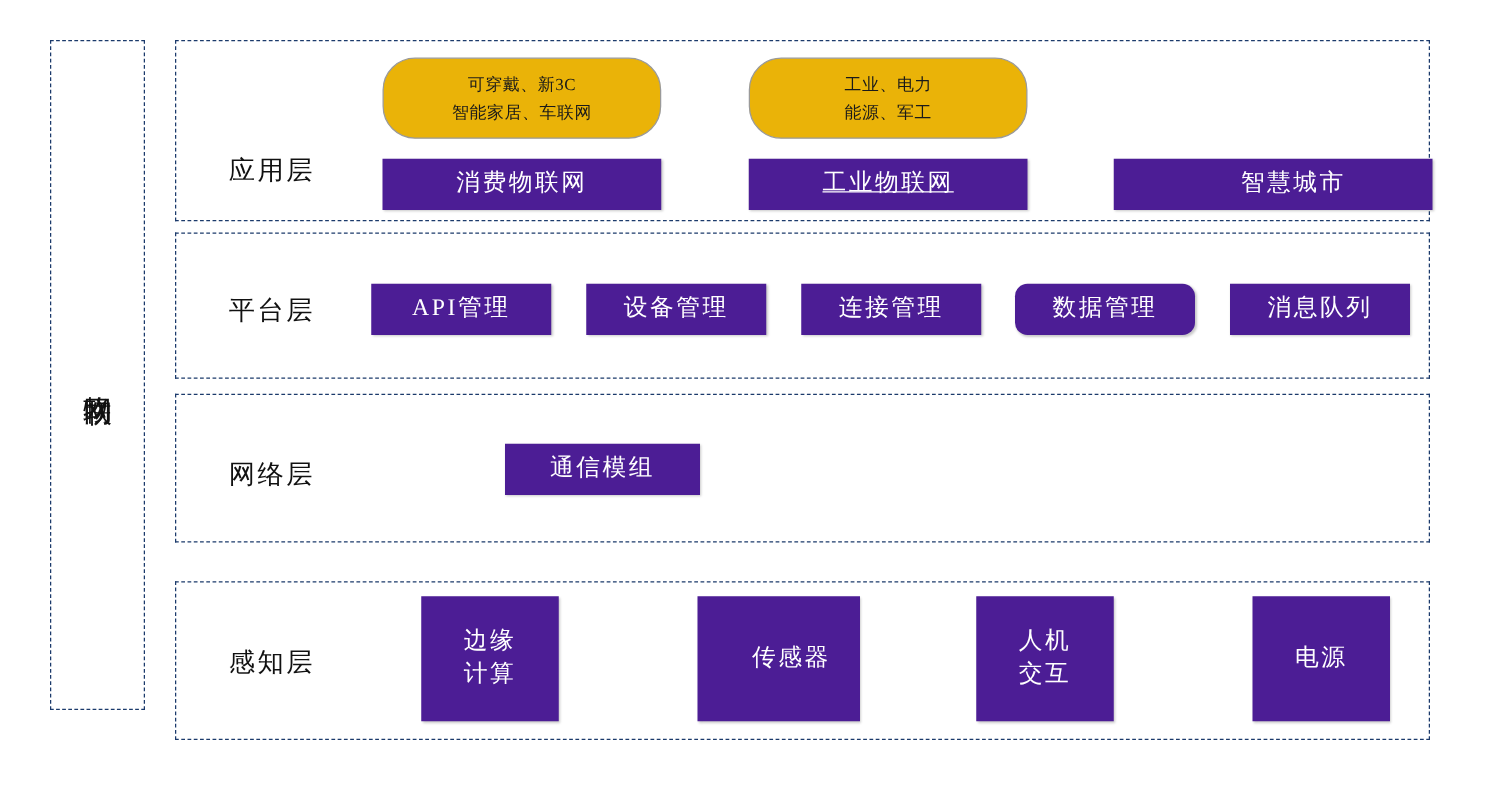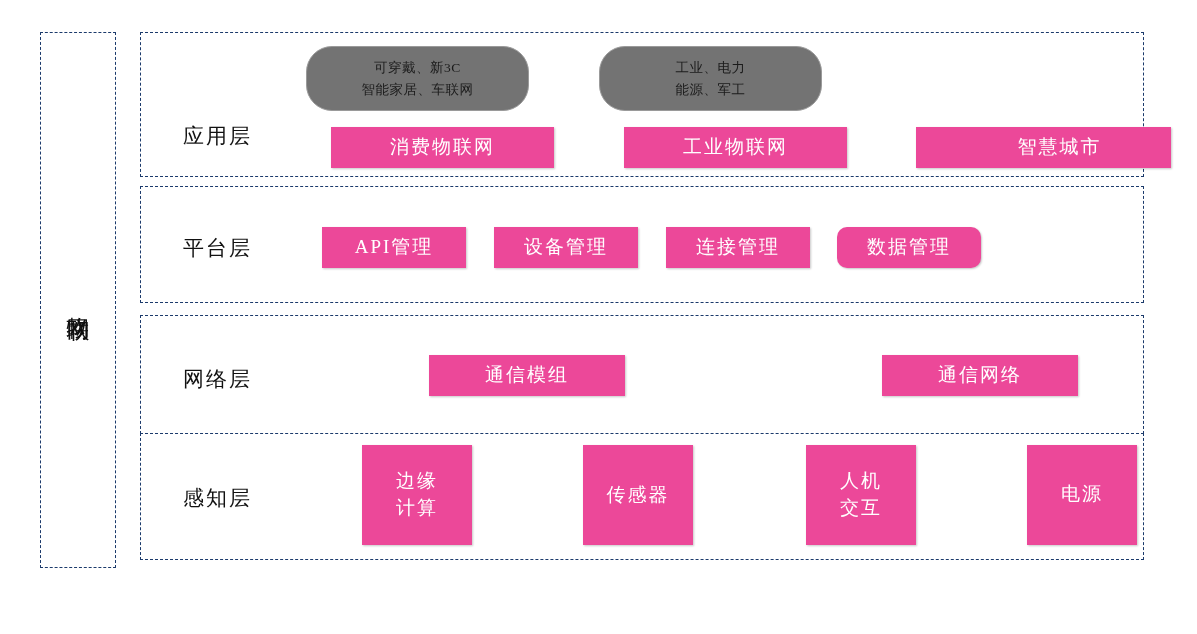--- a/index.html
+++ b/index.html
@@ -53,62 +53,61 @@
     position: absolute;
     left: 140px;
     width: 1004px;
     border: 1.6px dashed #1b3a6b;
     box-sizing: border-box;
     background: #ffffff;
   }
   .layer-app     { top: 32px;  height: 145px; }
   .layer-plat    { top: 186px; height: 117px; }
   .layer-net     { top: 315px; height: 119px; }
-  .layer-percept { top: 433px; height: 127px; }
+  .layer-percept { top: 465px; height: 127px; }
 
   .layer-title {
     position: absolute;
     left: 42px;
     font-size: 21px;
     color: #111111;
     letter-spacing: 2px;
     white-space: nowrap;
     font-family: "Liberation Serif", "DejaVu Serif", serif;
   }
   .layer-app .layer-title     { top: 89px; }
   .layer-plat .layer-title    { top: 47px; }
   .layer-net .layer-title     { top: 49px; }
   .layer-percept .layer-title { top: 50px; }
 
   
   .navy-box {
     position: absolute;
-    background: #ec4899;
+    background: #4c1d95;
     color: #ffffff;
     display: flex;
     align-items: center;
     justify-content: center;
     text-align: center;
     font-size: 19px;
     letter-spacing: 2px;
     line-height: 1.28;
     box-shadow: 1px 1px 2px rgba(0,0,0,0.22);
     font-family: "Liberation Serif", "DejaVu Serif", serif;
-    margin-left: 25px;
   }
 
   
   .app-card {
     position: absolute;
     top: 13px;
     width: 223px;
     height: 65px;
     border: 1px solid #9a9a9a;
     border-radius: 26px;
-    background: #737373;
+    background: #eab308;
     display: flex;
     align-items: center;
     justify-content: center;
     text-align: center;
     box-sizing: border-box;
   }
   .app-card-text {
     font-size: 13.5px;
     color: #1a1a1a;
     line-height: 1.6;
@@ -118,57 +117,57 @@
   .app-card-1 { left: 165px; }
   .app-card-2 { left: 458px; }
   .app-card-3 { left: 750px; }
 
   .app-bar {
     top: 94px;
     width: 223px;
     height: 41px;
   }
   .app-bar-1 { left: 165px; }
-  .app-bar-2 { left: 458px; }
+  .app-bar-2 { left: 458px; text-decoration: underline; }
   .app-bar-3 { left: 750px; padding-left: 32px; }
 
   
   .plat-box {
     top: 40px;
     width: 144px;
     height: 41px;
   }
   .plat-box-1 { left: 156px; }
   .plat-box-2 { left: 328px; }
   .plat-box-3 { left: 500px; }
   .plat-box-4 { left: 671px; border-radius: 10px; }
   .plat-box-5 { left: 843px; }
 
   
   .net-box {
     top: 39px;
-    width: 196px;
+    width: 156px;
     height: 41px;
   }
   .net-box-1 { left: 263px; }
   .net-box-2 { left: 716px; }
 
   
   .perc-box {
     top: 11px;
     width: 110px;
     height: 100px;
     font-size: 19px;
     line-height: 1.42;
     white-space: pre-line;
   }
   .perc-box-1 { left: 196px; }
-  .perc-box-2 { left: 417px; }
+  .perc-box-2 { left: 417px; padding-left: 20px; }
   .perc-box-3 { left: 640px; }
-  .perc-box-4 { left: 861px; font-family: Liberation Mono, monospace; }
+  .perc-box-4 { left: 861px; }
 </style>
 </head>
 <body>
 
 <div id="diagram">
 
   <div class="iot-band">
     <div class="iot-band-label">物联网</div>
   </div>
 
@@ -189,27 +188,27 @@
     <div class="navy-box app-bar app-bar-3">智慧城市</div>
   </div>
 
   <div class="layer layer-plat">
     <div class="layer-title">平台层</div>
 
     <div class="navy-box plat-box plat-box-2">设备管理</div>
     <div class="navy-box plat-box plat-box-1">API管理</div>
     <div class="navy-box plat-box plat-box-3">连接管理</div>
     <div class="navy-box plat-box plat-box-4">数据管理</div>
+    <div class="navy-box plat-box plat-box-5">消息队列</div>
   </div>
 
   <div class="layer layer-net">
     <div class="layer-title">网络层</div>
 
     <div class="navy-box net-box net-box-1">通信模组</div>
-    <div class="navy-box net-box net-box-2">通信网络</div>
   </div>
 
   <div class="layer layer-percept">
     <div class="layer-title">感知层</div>
 
     <div class="navy-box perc-box perc-box-1">边缘
 计算</div>
     <div class="navy-box perc-box perc-box-2">传感器</div>
     <div class="navy-box perc-box perc-box-3">人机
 交互</div>

